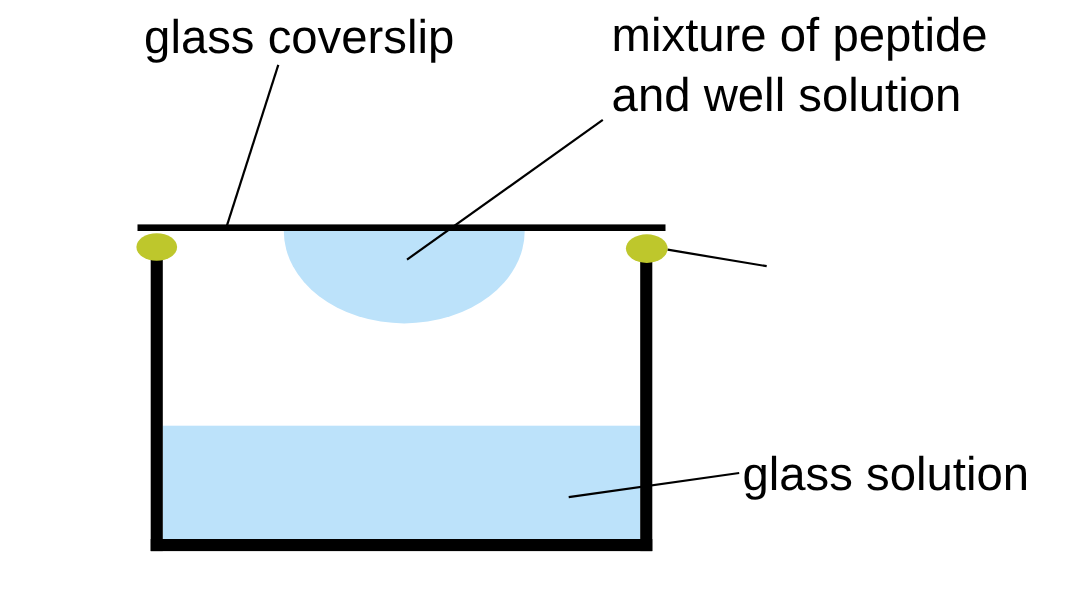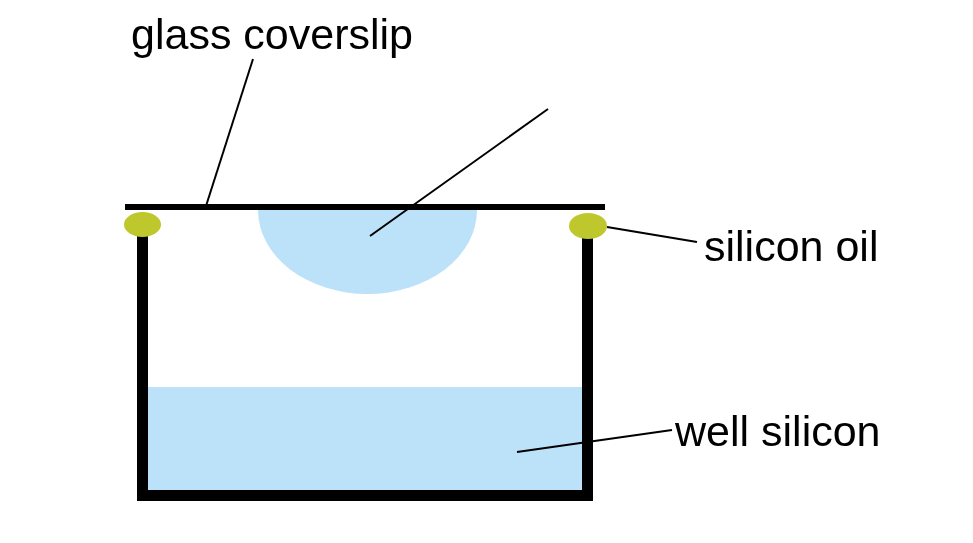--- a/index.html
+++ b/index.html
@@ -97,16 +97,17 @@
   <div class="shape oil-dot oil-right"></div>
 
   <svg class="leaders" viewBox="0 0 973 543">
     <line x1="253" y1="59" x2="206" y2="206"></line>
     <line x1="548" y1="109" x2="370" y2="236"></line>
     <line x1="607" y1="227" x2="697" y2="242"></line>
     <line x1="672" y1="430" x2="517" y2="452"></line>
   </svg>
 
   <div class="label label-glass">glass coverslip</div>
-  <div class="label label-oil">silicon oil</div>
-  <div class="label label-well">well silicon</div>
+  <div class="label label-mixture">mixture of peptide
+and well solution</div>
+  <div class="label label-well">glass solution</div>
 
 </div>
 
 </body></html>

